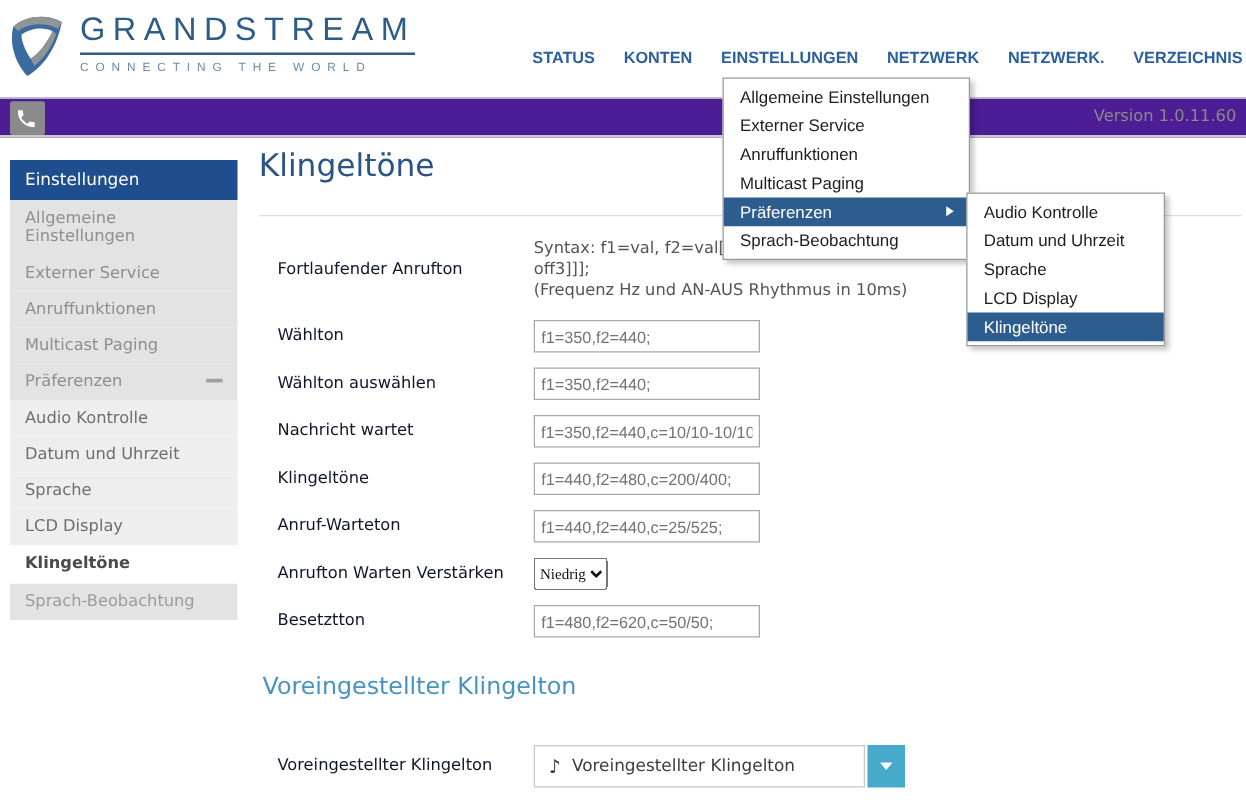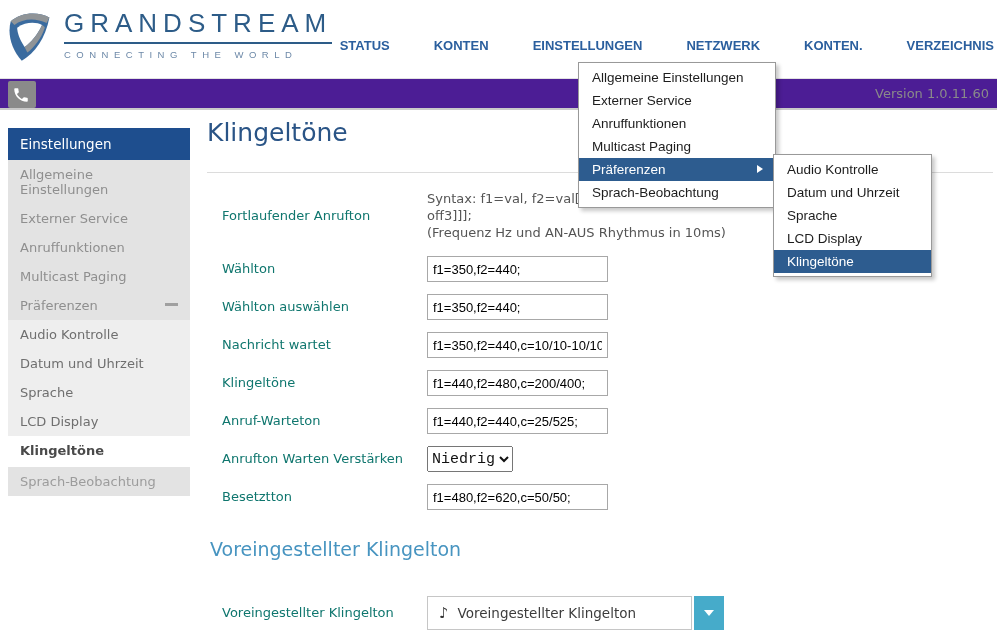--- a/index.html
+++ b/index.html
@@ -10,21 +10,21 @@
   
   .app-header{position:absolute;left:0;top:0;width:997px;height:78px;background:#fff;}
   .logo{position:absolute;left:8px;top:8px;display:flex;align-items:flex-start;}
   .logo svg{width:46px;height:56px;margin-right:10px;}
   .brand{font-family:"Liberation Sans",sans-serif;font-size:26px;letter-spacing:6px;
          color:#2d5c88;border-bottom:2px solid #2d5c88;padding-bottom:3px;white-space:nowrap;}
   .tagline{font-family:"Liberation Sans",sans-serif;font-size:9.5px;letter-spacing:5.5px;
            color:#6d89a8;margin-top:5px;white-space:nowrap;}
   .top-nav{position:absolute;right:3px;top:38px;display:flex;gap:23px;}
   .top-nav a{font-family:"Liberation Sans",sans-serif;font-size:13px;font-weight:bold;
-             color:#2b5f9e;text-decoration:none;white-space:nowrap;margin-left:21px;}
+             color:#2b5f9e;text-decoration:none;white-space:nowrap;}
 
   
   .versionbar{position:absolute;left:0;top:78px;width:997px;height:32px;background:#4c1d95;
               border-top:1px solid #e2e2e2;border-bottom:2px solid #c9c9c9;box-sizing:border-box;}
   .phone-btn{position:absolute;left:8px;top:2px;width:28px;height:27px;background:#8a8a8a;
              border:none;border-radius:2px;padding:4px;cursor:pointer;}
   .phone-btn svg{width:18px;height:18px;display:block;}
   .version{position:absolute;right:8px;top:7px;font-size:13px;color:#8a8a8a;}
 
   
@@ -36,26 +36,26 @@
   .sb-active{background:#ffffff;color:#4a4a4a;font-weight:bold;}
   .sb-last{background:#e3e3e3;color:#9c9c9c;margin-top:2px;}
   .dash{position:absolute;right:12px;top:12px;width:13px;height:3px;background:#a0a0a0;}
 
   
   .page-title{position:absolute;left:207px;top:118px;font-size:25px;font-weight:400;color:#2a5486;margin:0;}
   .rule{position:absolute;left:207px;top:172px;width:786px;border-top:1px solid #dcdcdc;}
   .form{position:absolute;left:222px;top:190px;width:600px;}
   .frow{display:flex;align-items:center;margin-bottom:12px;min-height:26px;}
   .frow.syntax-row{margin-bottom:15px;}
-  .lbl{width:205px;flex:none;font-size:13px;color:#0f766e;line-height:16px;padding-right:6px;box-sizing:border-box;}
+  .lbl{width:205px;flex:none;font-size:13px;color:#0f172a;line-height:16px;padding-right:6px;box-sizing:border-box;}
   .syntax{font-size:13px;color:#555;line-height:17px;}
   .syntax div{white-space:pre;}
   input.val{width:181px;height:26px;box-sizing:border-box;border:1px solid #a8a8a8;
-            font-family:"Liberation Sans",sans-serif;font-size:13px;padding:0 5px;color:#000000;background:#fff;}
-  select.val{height:26px;font-family:Liberation Mono, monospace;font-size:15px;color:#111;}
+            font-family:"Liberation Sans",sans-serif;font-size:13px;padding:0 5px;color:#737373;background:#fff;}
+  select.val{height:26px;font-family:Liberation Serif, serif;font-size:12px;color:#111;}
 
   .section-title{position:absolute;left:210px;top:538px;font-size:19px;font-weight:400;color:#4794c0;margin:0;}
   .form2{position:absolute;left:222px;top:596px;display:flex;align-items:center;}
   .combo{display:flex;align-items:stretch;}
   .combo-box{width:265px;height:34px;border:1px solid #c6c6c6;background:#fff;display:flex;
              align-items:center;gap:9px;padding:0 11px;box-sizing:border-box;
              font-size:13.5px;color:#3c3c3c;cursor:pointer;}
   .note{font-size:15px;color:#333;}
   .combo-btn{width:30px;height:34px;background:#46abca;border:none;margin-left:2px;
              display:flex;align-items:center;justify-content:center;cursor:pointer;}
@@ -87,21 +87,21 @@
       <div>
         <div class="brand">GRANDSTREAM</div>
         <div class="tagline">CONNECTING THE WORLD</div>
       </div>
     </div>
     <nav class="top-nav">
       <a href="#">STATUS</a>
       <a href="#">KONTEN</a>
       <a href="#">EINSTELLUNGEN</a>
       <a href="#">NETZWERK</a>
-      <a href="#">KONTEN.</a>
+      <a href="#">NETZWERK.</a>
       <a href="#">VERZEICHNIS</a>
     </nav>
   </div>
 
   <div class="versionbar">
     <button class="phone-btn">
       <svg viewBox="0 0 24 24">
         <path fill="#ffffff" d="M6.62 10.79c1.44 2.83 3.76 5.14 6.59 6.59l2.2-2.21c.27-.27.67-.36 1.02-.24 1.12.37 2.33.57 3.57.57.55 0 1 .45 1 1V20c0 .55-.45 1-1 1-9.39 0-17-7.61-17-17 0-.55.45-1 1-1h3.5c.55 0 1 .45 1 1 0 1.25.2 2.45.57 3.57.11.35.03.74-.25 1.02l-2.2 2.2z"></path>
       </svg>
     </button>

